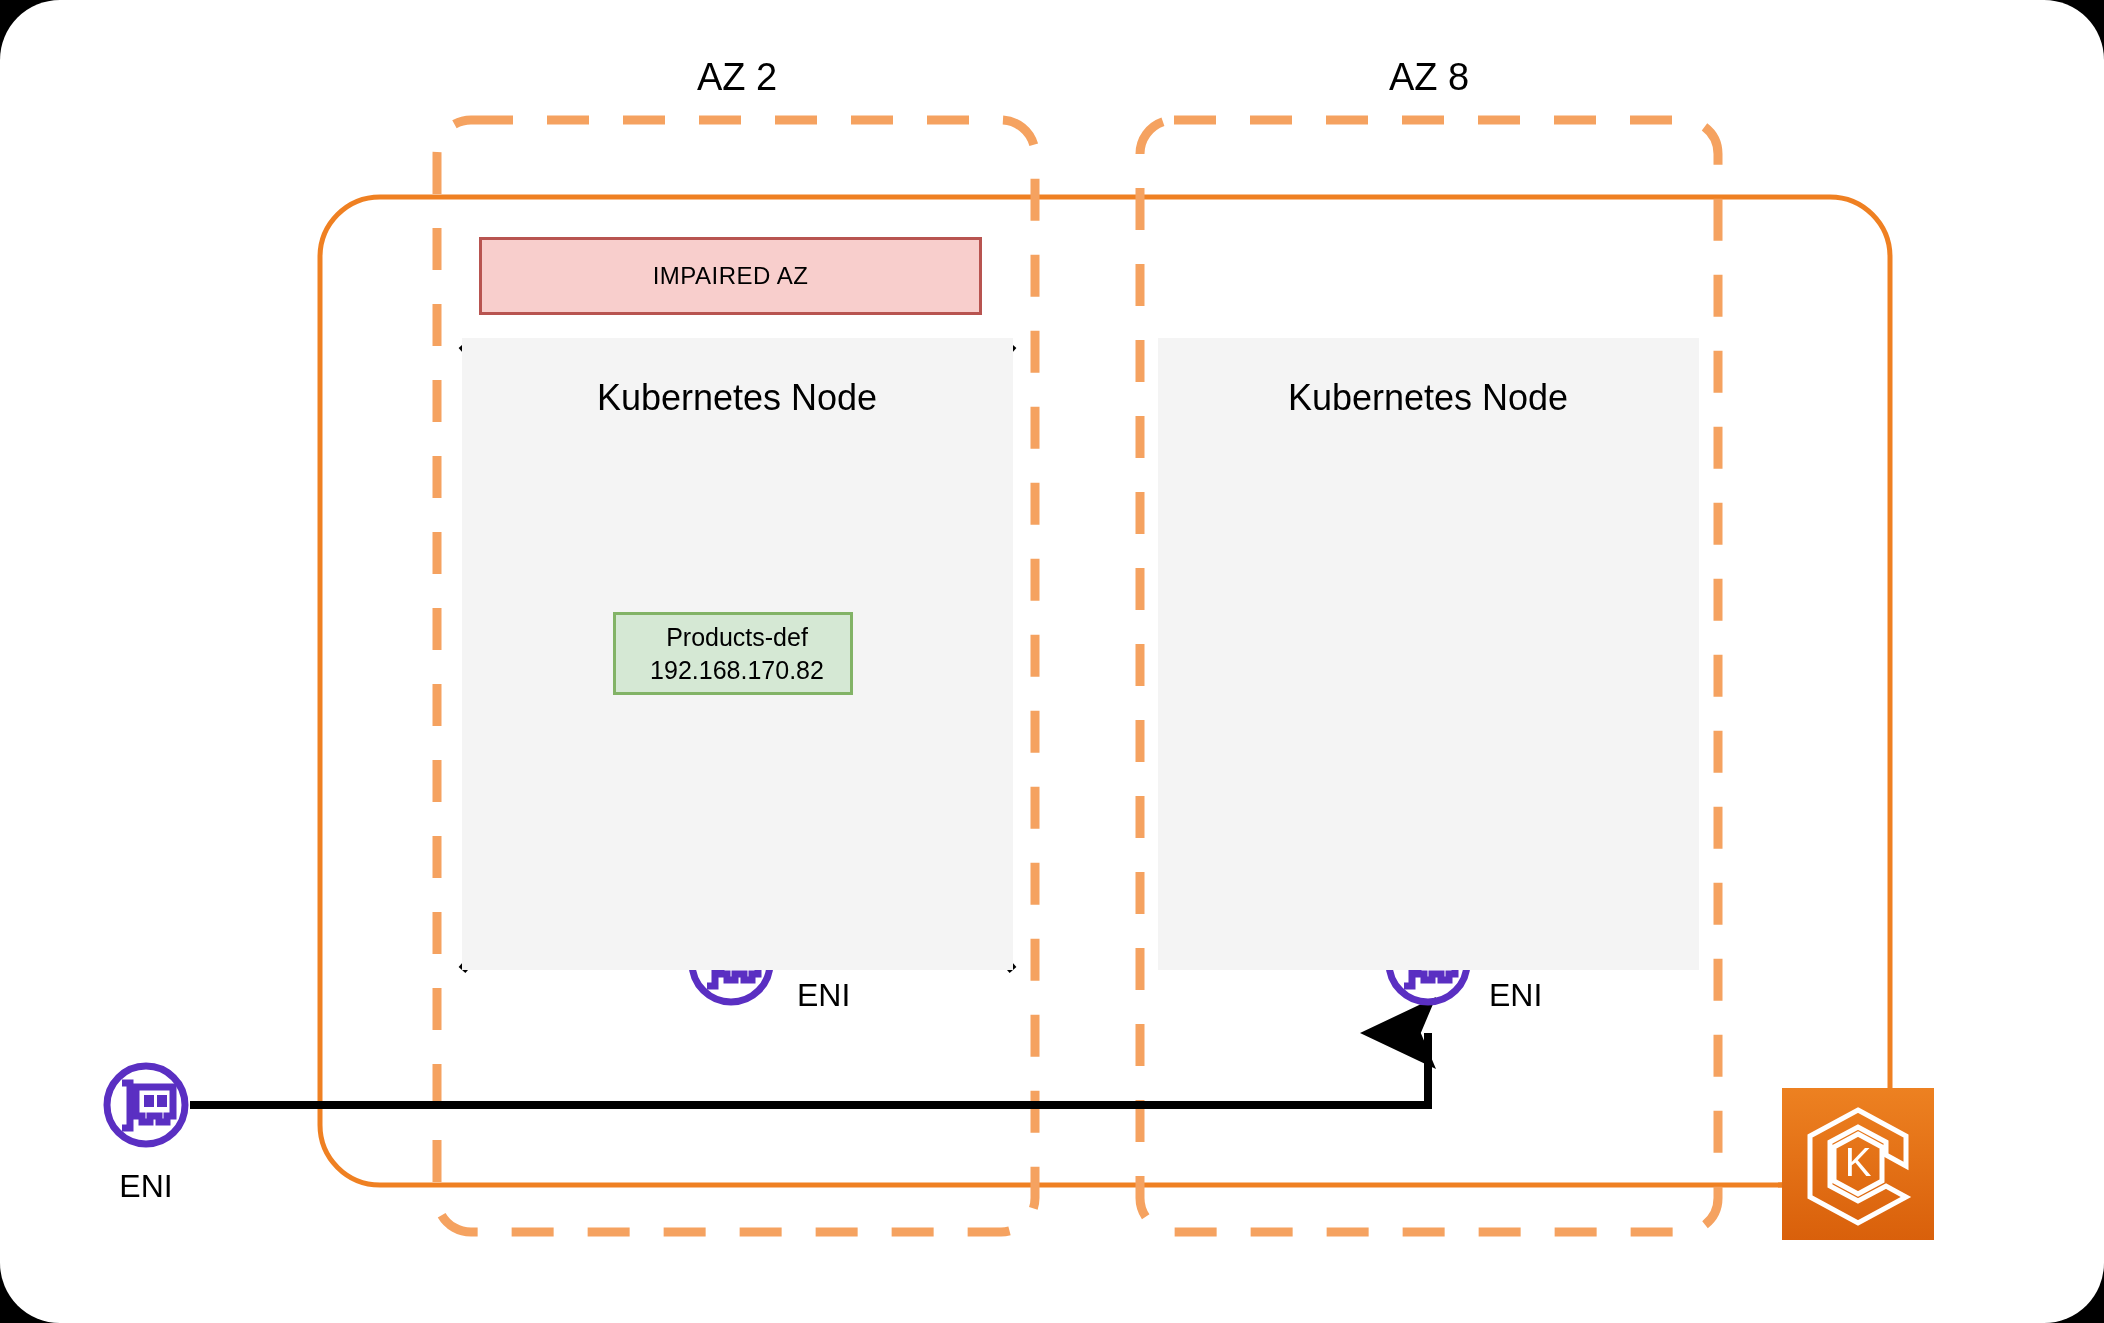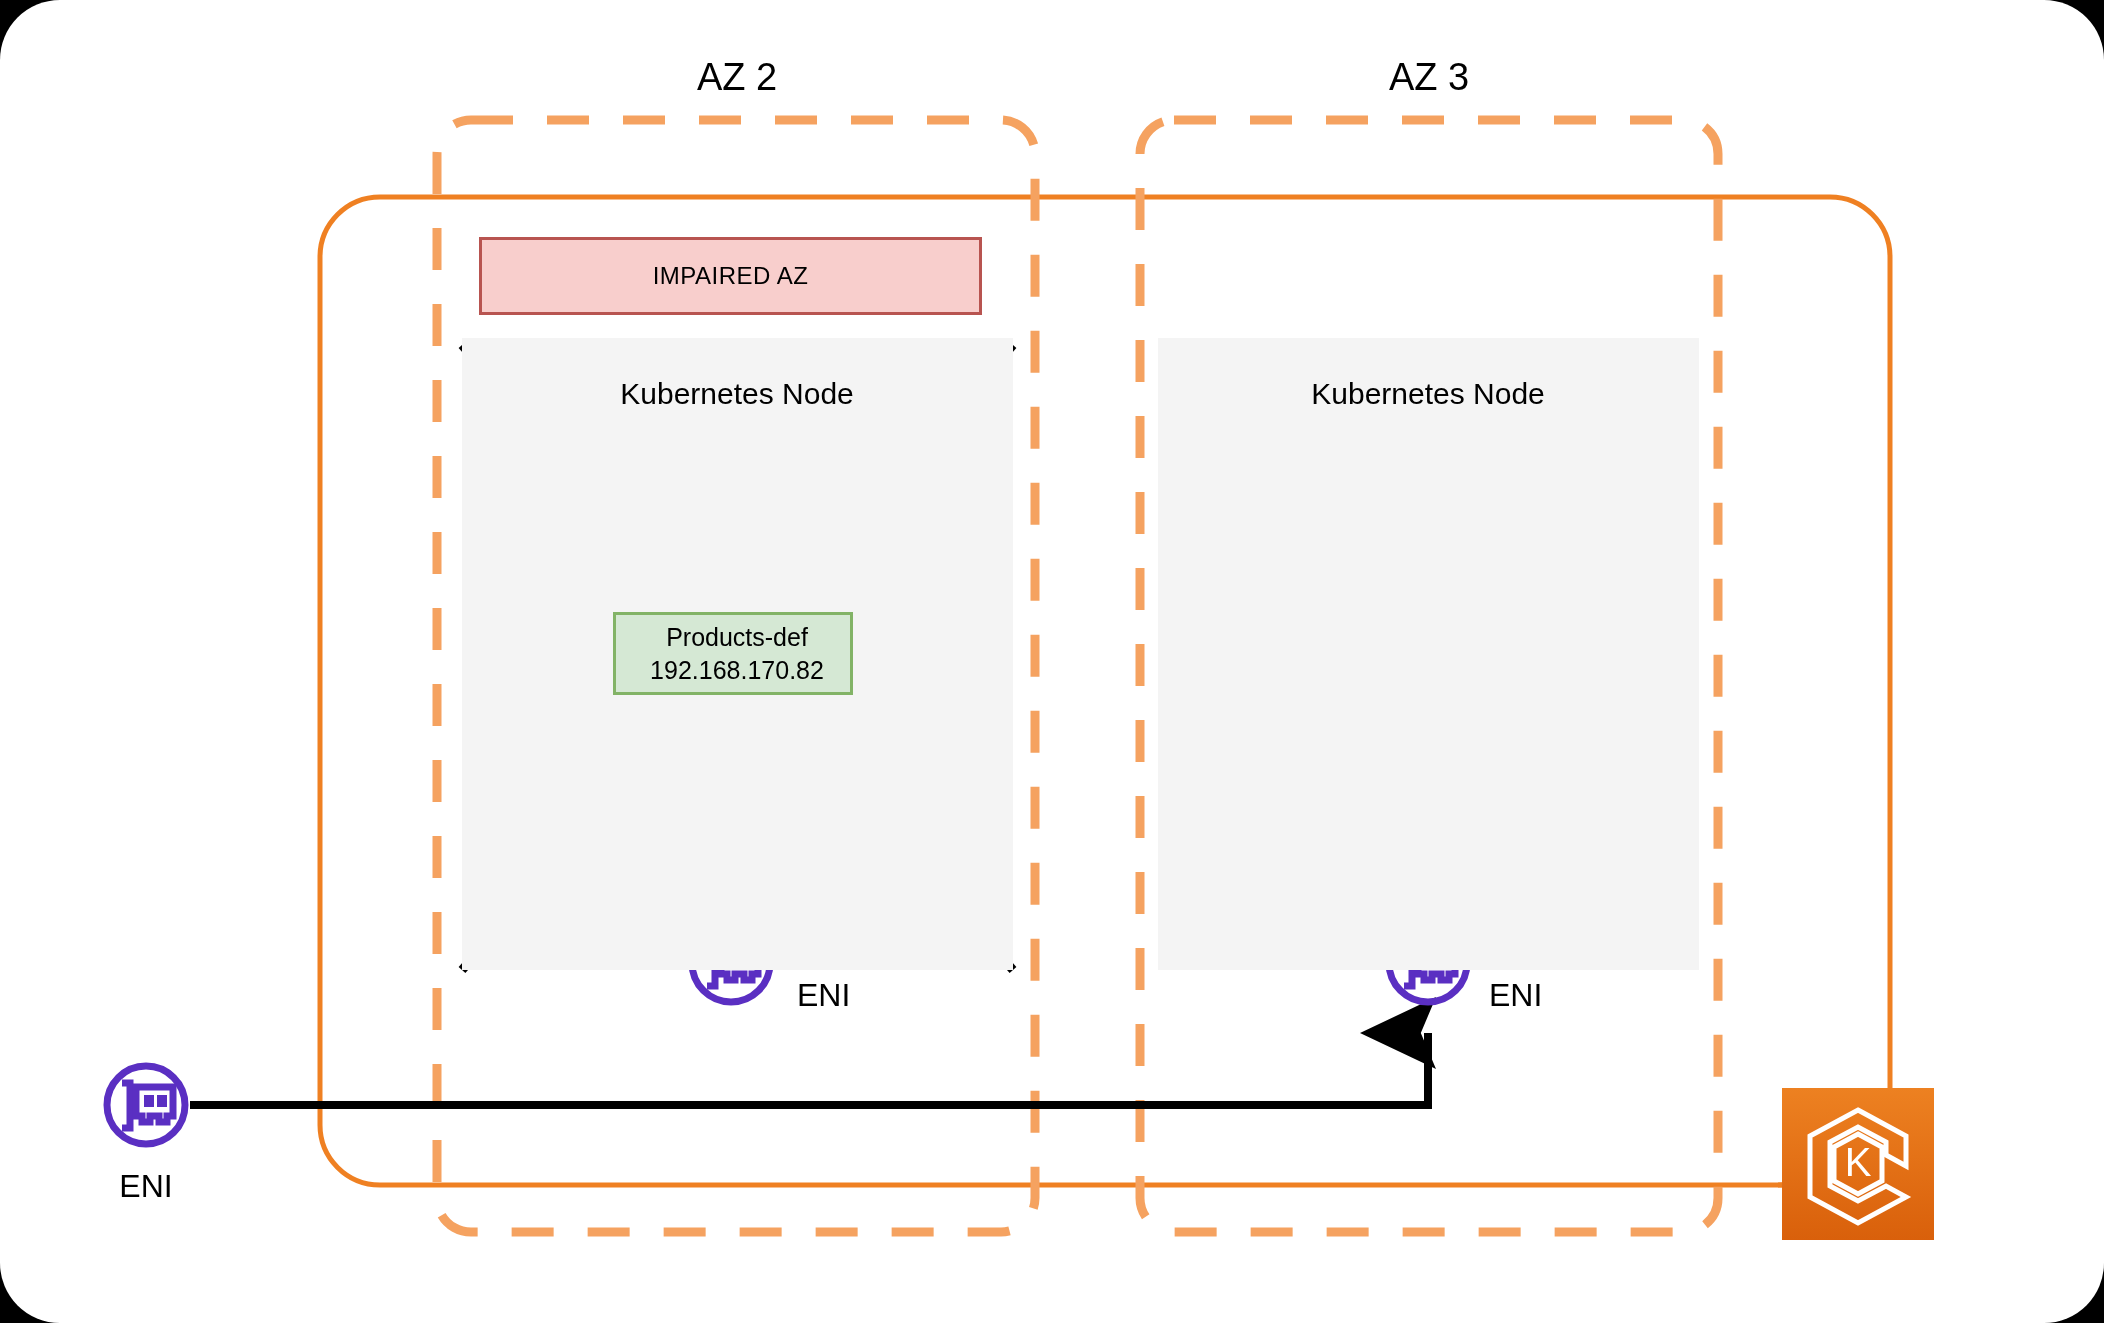--- a/index.html
+++ b/index.html
@@ -39,21 +39,21 @@
   .txt {
     position: absolute;
     color: #000000;
     white-space: nowrap;
   }
   .az-label {
     font-size: 38px;
     text-align: center;
   }
   .node-label {
-    font-size: 30px;
+    font-size: 36px;
     text-align: center;
   }
   .impaired-box {
     position: absolute;
     background: #f8cecc;
     border: 3px solid #b85450;
     box-sizing: border-box;
     display: flex;
     align-items: center;
     justify-content: center;
@@ -164,21 +164,21 @@
       <rect x="0" y="0" width="152" height="152" fill="url(#eksGrad)"></rect>
       <path d="M 76 22 L 124 48 L 124 78 L 104 67 L 104 54 L 76 39 L 48 54
                L 48 98 L 76 113 L 104 98 L 124 109 L 76 135 L 28 109 L 28 48 Z" fill="none" stroke="#ffffff" stroke-width="5" stroke-linejoin="miter"></path>
       <path d="M 76 46 L 100 59 L 100 93 L 76 106 L 52 93 L 52 59 Z" fill="none" stroke="#ffffff" stroke-width="5" stroke-linejoin="miter"></path>
       <text x="76" y="88" font-family="Liberation Sans, sans-serif" font-size="40" fill="#ffffff" text-anchor="middle">K</text>
     </g>
 
   </svg>
 
   <div class="txt az-label" style="left:637px; top:56px; width:200px;">AZ 2</div>
-  <div class="txt az-label" style="left:1329px; top:56px; width:200px;">AZ 3</div>
+  <div class="txt az-label" style="left:1329px; top:56px; width:200px;">AZ 8</div>
 
   <div class="impaired-box" style="left:479px; top:237px; width:503px; height:78px;">
     <span class="impaired-text">IMPAIRED AZ</span>
   </div>
 
   <div class="node-box" style="left:462px; top:338px; width:551px; height:632px;"></div>
 
   <div class="txt node-label" style="left:512px; top:377px; width:450px;">Kubernetes Node</div>
 
   <div class="pod-box" style="left:613px; top:612px; width:240px; height:83px;">

